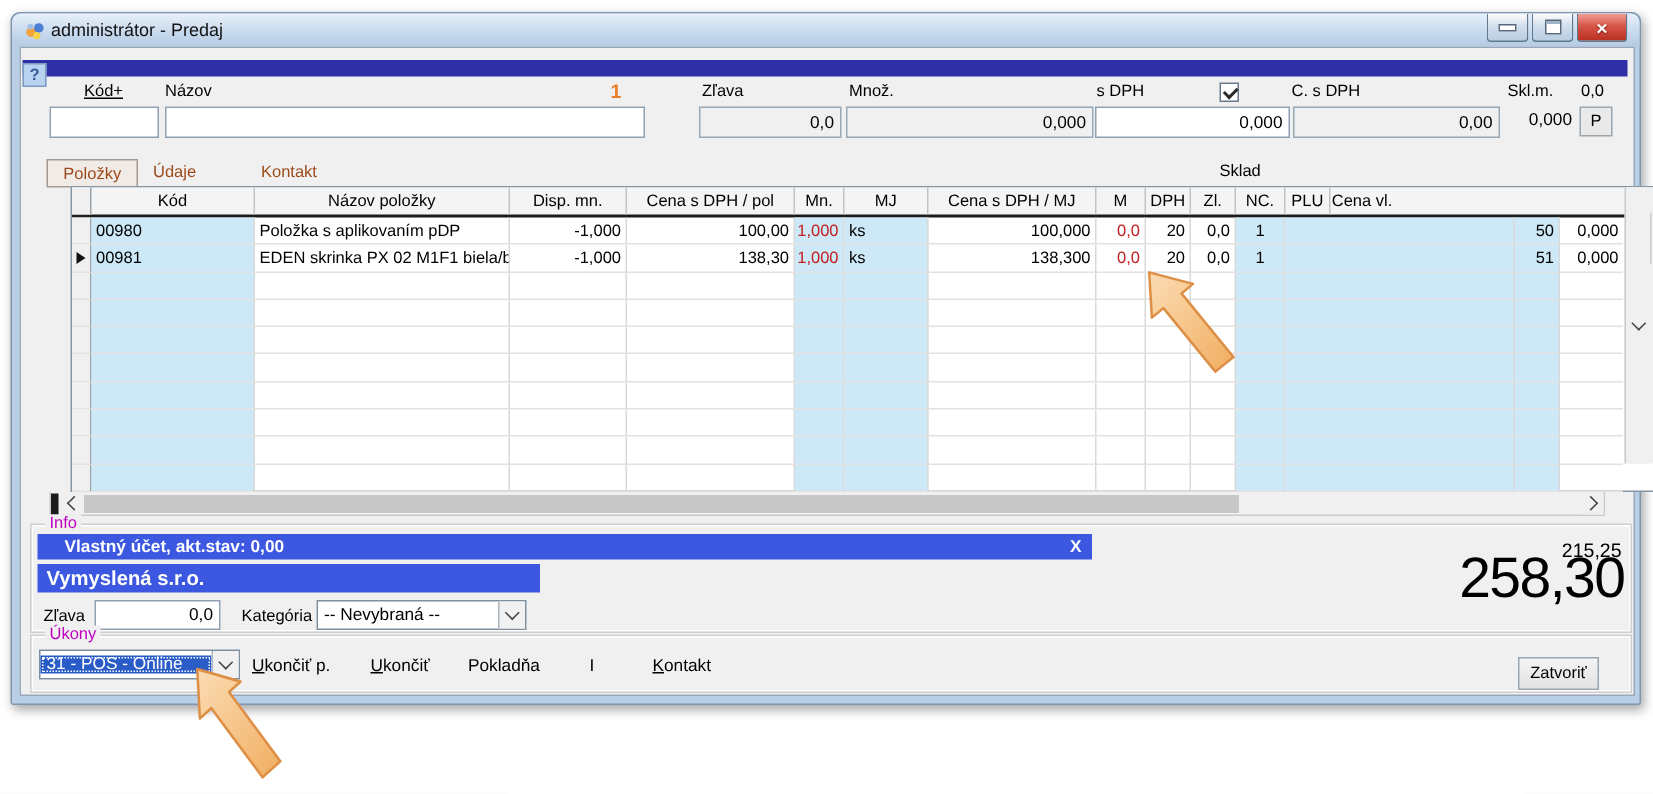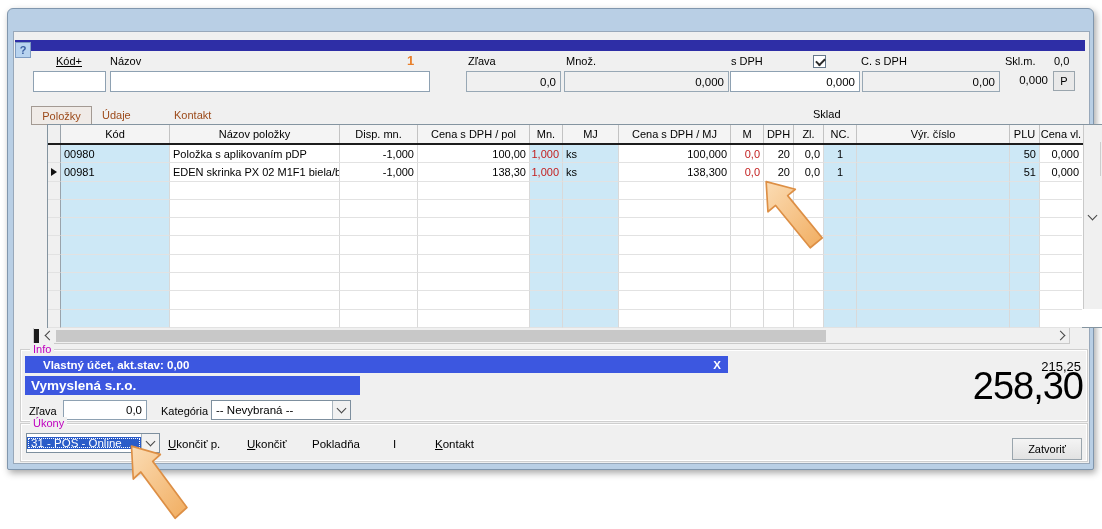--- a/index.html
+++ b/index.html
@@ -70,29 +70,49 @@
   .hthumb{height:12px;background:#c8c8c8;}
   .splitter{width:5px;height:14px;background:#1b1b1b;margin-right:1px;}
   
   .group{border:1px solid #cfcfcf;box-shadow:inset 0 0 0 1px #ffffff;box-sizing:border-box;}
   .grouplabel{position:absolute;left:9px;top:-7px;background:#f0f0f0;padding:0 3px;color:#bf00bf;}
   .bluebar{position:absolute;background:#3c57e0;color:#fff;display:flex;align-items:center;}
   .total-sec{position:absolute;right:6px;top:9px;font-size:13px;}
   .total-main{position:absolute;right:4px;top:17px;font-size:38px;letter-spacing:-1px;line-height:1;}
   .action{position:absolute;top:14px;display:inline-block;color:#000;font-size:11.5px;}
   .ul1::first-letter{text-decoration:underline;}
-  .zatvorit{position:absolute;width:70px;height:22px;background:linear-gradient(#f4f4f4,#e2e2e2);
+  .zatvorit{position:absolute;width:54px;height:22px;background:linear-gradient(#f4f4f4,#e2e2e2);
     border:1px solid #9aa5ad;display:flex;align-items:center;justify-content:center;box-sizing:border-box;}
   .focus-combo .val{background:#2a5cc8;color:#fff;outline:1px dotted #fff;outline-offset:-2px;}
   .arrow-annot{position:absolute;z-index:50;}
 </style>
 </head>
 <body>
 
 <div class="window">
+  <div class="titlebar">
+    <svg class="title-icon" viewBox="0 0 16 16">
+      <circle cx="5" cy="9" r="3.4" fill="#f2a23c"></circle>
+        <circle cx="10.5" cy="6" r="3.4" fill="#4a7fd4"></circle>
+      <circle cx="9" cy="11.5" r="2.6" fill="#f8d34a"></circle>
+        <circle cx="4.5" cy="5" r="2" fill="#9fc1e8"></circle>
+    </svg>
+    <span class="title-text">administrátor - Predaj</span>
+    <div class="winbtns">
+      <div class="winbtn">
+          <div class="ic-min"></div>
+        </div>
+      <div class="winbtn">
+          <div class="ic-max"></div>
+        </div>
+      <div class="winbtn close">
+          <span class="ic-x">×</span>
+        </div>
+    </div>
+  </div>
 
   <div class="client">
 
     <div class="abs strip" style="background:#2e2ea6;"></div>
     <div class="abs helpbtn">?</div>
 
     <span class="abs flabel u-all" style="left:19px;padding-left:23px;">Kód+</span>
     <span class="abs flabel" style="left:96px;">Názov</span>
     <span class="abs flabel indicator" style="left:393px;top:21px;">1</span>
     <span class="abs flabel" style="left:454px;">Zľava</span>
@@ -132,21 +152,20 @@
           <div class="cell c-nazov">Názov položky</div>
           <div class="cell c-disp">Disp. mn.</div>
           <div class="cell c-cenapol">Cena s DPH / pol</div>
           <div class="cell c-mn">Mn.</div>
           <div class="cell c-mj">MJ</div>
           <div class="cell c-cenamj">Cena s DPH / MJ</div>
           <div class="cell c-m">M</div>
           <div class="cell c-dph">DPH</div>
           <div class="cell c-zl">Zl.</div>
           <div class="cell c-nc">NC.</div>
-          <div class="cell c-vyr">Výr. číslo</div>
           <div class="cell c-plu">PLU</div>
           <div class="cell c-cenavl">Cena vl.</div>
         </div>
       <div id="tbody">
           <div class="trow">
             <div class="cell c-sel sel"></div>
             <div class="cell c-kod blue">00980</div>
             <div class="cell c-nazov">Položka s aplikovaním pDP</div>
             <div class="cell c-disp r">-1,000</div>
             <div class="cell c-cenapol r">100,00</div>

